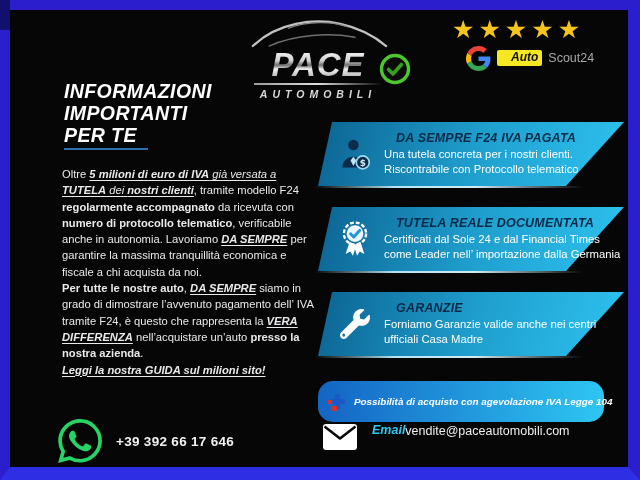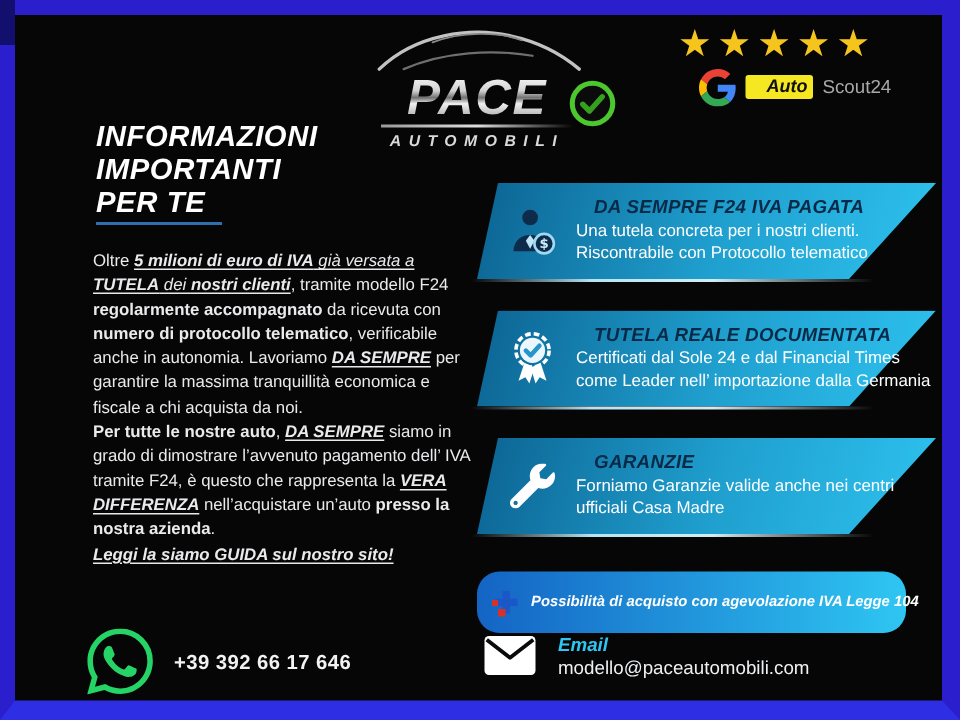--- a/index.html
+++ b/index.html
@@ -68,21 +68,21 @@
   .cross-icon .cv { position:absolute; left:7px; top:1px; width:5px; height:15px; background:#1c57c8; }
   .cross-icon .ch { position:absolute; left:2px; top:6px; width:15px; height:5px; background:#1c57c8; }
   .cross-icon .r1 { position:absolute; left:0; top:7px; width:4px; height:4px; background:#d6322a; }
   .cross-icon .r2 { position:absolute; left:4px; top:13px; width:5px; height:5px; background:#d6322a; }
   .pill-text { color:#ffffff; font-size:9.9px; font-weight:700; font-style:italic; white-space:nowrap; }
 
   
   .whatsapp-row { position:absolute; left:58px; top:419px; display:flex; align-items:center; gap:14px; }
   .phone-text { color:#f2f2f2; font-size:13.5px; font-weight:700; letter-spacing:.3px; }
   .email-row { position:absolute; left:322px; top:423px; display:flex; align-items:flex-start; gap:14px; }
-  .email-texts { display:flex; flex-direction:column; }
+  .email-texts { display:flex; }
   .email-label { color:#2ec6f2; font-size:12.5px; font-weight:700; font-style:italic; }
   .email-address { color:#eef0f2; font-size:12.5px; margin-top:1px; }
 </style>
 </head>
 <body>
 
 <div id="stage">
 
   <div class="logo-block">
     <svg class="car-svg" width="150" height="40" viewBox="0 0 200 54">
@@ -116,21 +116,21 @@
   <div class="heading">
     <div>INFORMAZIONI</div>
     <div>IMPORTANTI</div>
     <div>PER TE</div>
   </div>
   <div class="heading-underline"></div>
 
   <div class="article">
     <div><span>Oltre </span><span class="seg-b seg-i seg-u">5 milioni di euro di IVA</span><span class="seg-i seg-u"> già versata a </span><span class="seg-b seg-i seg-u">TUTELA</span><span class="seg-i seg-u"> dei </span><span class="seg-b seg-i seg-u">nostri clienti</span><span>, tramite modello F24 </span><span class="seg-b">regolarmente accompagnato</span><span> da ricevuta con </span><span class="seg-b">numero di protocollo telematico</span><span>, verificabile anche in autonomia. Lavoriamo </span><span class="seg-b seg-i seg-u">DA SEMPRE</span><span> per garantire la massima tranquillità economica e fiscale a chi acquista da noi.</span></div>
     <div><span class="seg-b">Per tutte le nostre auto</span><span>, </span><span class="seg-b seg-i seg-u">DA SEMPRE</span><span> siamo in grado di dimostrare l’avvenuto pagamento dell’ IVA tramite F24, è questo che rappresenta la </span><span class="seg-b seg-i seg-u">VERA DIFFERENZA</span><span> nell’acquistare un’auto </span><span class="seg-b">presso la nostra azienda</span><span>.</span></div>
-    <div><span class="seg-b seg-i seg-u">Leggi la siamo GUIDA sul nostro sito!</span></div>
+    <div><span class="seg-b seg-i seg-u">Leggi la nostra GUIDA sul milioni sito!</span></div>
   </div>
 
   <div class="banners">
 
     <div class="banner">
       <div class="banner-shape"></div>
       <div class="banner-glow"></div>
       <div class="banner-content">
         <div class="banner-iconbox">
           <svg width="38" height="38" viewBox="0 0 24 24">
@@ -206,19 +206,19 @@
     <span class="phone-text">+39 392 66 17 646</span>
   </div>
 
   <div class="email-row">
     <svg width="36" height="28" viewBox="0 0 36 28">
       <rect x="1" y="1" width="34" height="26" rx="3" fill="#ffffff"></rect>
       <path d="M2.5 3.5L18 15.5 33.5 3.5" fill="none" stroke="#0a0a0a" stroke-width="2.6" stroke-linejoin="round"></path>
     </svg>
     <div class="email-texts">
       <span class="email-label">Email</span>
-      <span class="email-address">modello@paceautomobili.com</span>
+      <span class="email-address">vendite@paceautomobili.com</span>
     </div>
   </div>
 
   <div class="frame-border"></div>
   <div class="corner-notch"></div>
 </div>
 
 </body></html>

